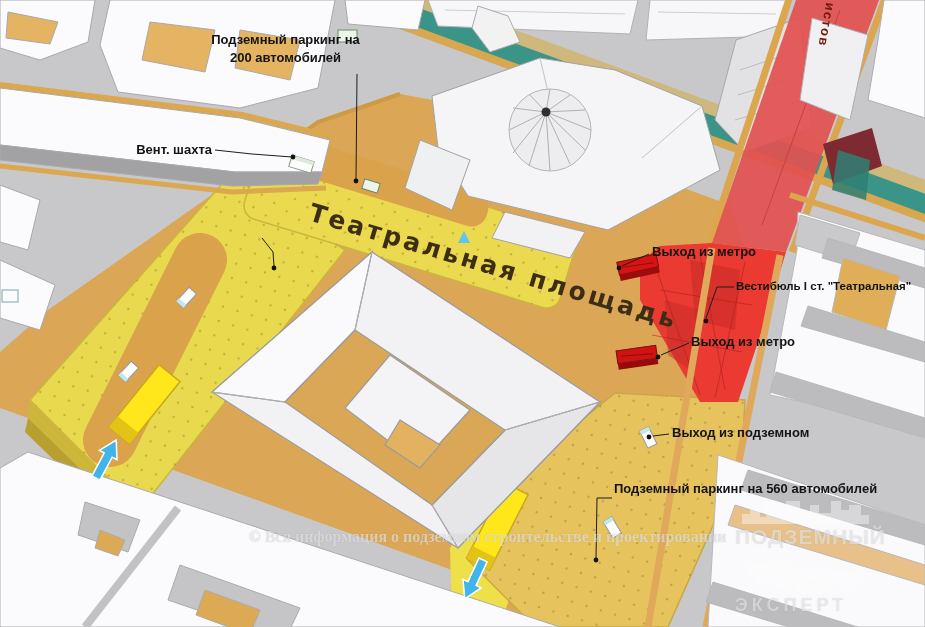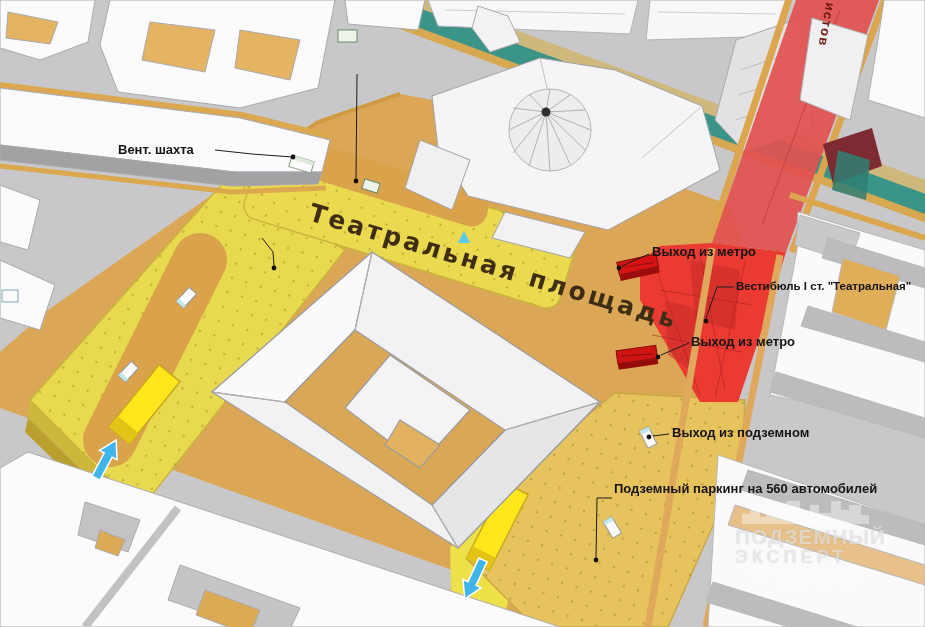--- a/index.html
+++ b/index.html
@@ -2,37 +2,37 @@
 <html><head>
 <meta charset="utf-8">
 <style>
   html,body{margin:0;padding:0;background:#555;}
   #stage{position:relative;width:925px;height:627px;overflow:hidden;background:#c8c8ca;
          font-family:"Liberation Sans",sans-serif;}
   #plan{position:absolute;left:0;top:0;}
   .label{position:absolute;font:bold 13px/1.35 "Liberation Sans",sans-serif;color:#141414;
          white-space:nowrap;}
   .label-center{text-align:center;white-space:normal;}
-  .label-right{}
+  .label-right{text-align:right;}
   .small{font-size:11.5px;}
   #plaza-title{position:absolute;left:314px;top:198px;transform:rotate(16.5deg);
       transform-origin:0 0;font-family:"DejaVu Sans",sans-serif;font-weight:600;
       font-size:25px;letter-spacing:3px;color:#3e2d15;white-space:nowrap;}
   #street-name{position:absolute;left:838px;top:4px;transform:rotate(100deg);
       transform-origin:0 0;font-weight:bold;font-size:13px;letter-spacing:1.5px;
       color:#6e1a0e;white-space:nowrap;}
   .wm{position:absolute;font-family:"Liberation Serif",serif;font-weight:bold;
       font-size:16px;color:rgba(255,255,255,0.55);text-shadow:0 0 1px rgba(90,90,90,.35);
       text-align:center;white-space:nowrap;}
   #wm1{left:240px;top:528px;width:495px;}
   #wm2{left:340px;top:546px;width:395px;}
   #logo{position:absolute;left:735px;top:494px;width:156px;text-align:left;
         color:rgba(252,252,252,0.55);text-shadow:0 0 1px rgba(100,100,100,.3);}
   #logo .l1{font-weight:bold;font-size:21px;letter-spacing:1px;line-height:1.05;}
-  #logo .l2{font-weight:bold;font-size:18px;letter-spacing:4px;line-height:1.1;}
+  #logo .l2{font-weight:bold;font-size:18px;letter-spacing:4px;line-height:1.1;margin-top:48px;}
 </style>
 </head>
 <body>
 
 <div id="stage">
 
 <svg id="plan" width="925" height="627" viewBox="0 0 925 627">
   <defs>
     <pattern id="dots" width="15" height="15" patternUnits="userSpaceOnUse" patternTransform="rotate(17)">
       <circle cx="3" cy="3" r="1.2" fill="rgba(90,70,20,0.28)"></circle>
@@ -289,34 +289,39 @@
   <g fill="rgba(252,252,252,0.42)">
     <path d="M742,524 v-10 h8 v-6 h10 v9 h6 v-14 h12 v6 h8 v-8 h14 v10 h10 v-6 h9 v8 h12 v-12 h10 v9 h8 v-5 h12 v10 h8 v9 Z"></path>
     <path d="M748,564 v12 h9 v7 h10 v-8 h8 v13 h12 v-6 h9 v9 h13 v-11 h10 v7 h11 v-9 h12 v11 h9 v-8 h12 v-8 Z"></path>
   </g>
 </svg>
 
 <div id="plaza-title">Театральная площадь</div>
 
 <div id="street-name">истов</div>
 
+<div class="label label-center" style="left:198px;top:31px;width:175px;">
+  <span>Подземный паркинг на</span><br>
+  <span>200 автомобилей</span>
+</div>
 
 <div class="label label-right" style="left:118px;top:141px;width:94px;">Вент. шахта</div>
 
 
 <div class="label" style="left:652px;top:243px;">Выход из метро</div>
 
 <div class="label small" style="left:736px;top:279px;">Вестибюль I ст. "Театральная"</div>
 
 <div class="label" style="left:691px;top:333px;">Выход из  метро</div>
 
 <div class="label" style="left:672px;top:424px;">Выход из подземном</div>
 
 <div class="label" style="left:614px;top:480px;">Подземный паркинг на 560 автомобилей</div>
 
+<div class="wm" id="wm1">© Вся информация о подземном строительстве и проектировании</div>
 
 <div id="logo">
   <div style="height:32px;"></div>
   <div class="l1">ПОДЗЕМНЫЙ</div>
   <div class="l2">ЭКСПЕРТ</div>
 </div>
 
 </div>
 
 </body></html>

